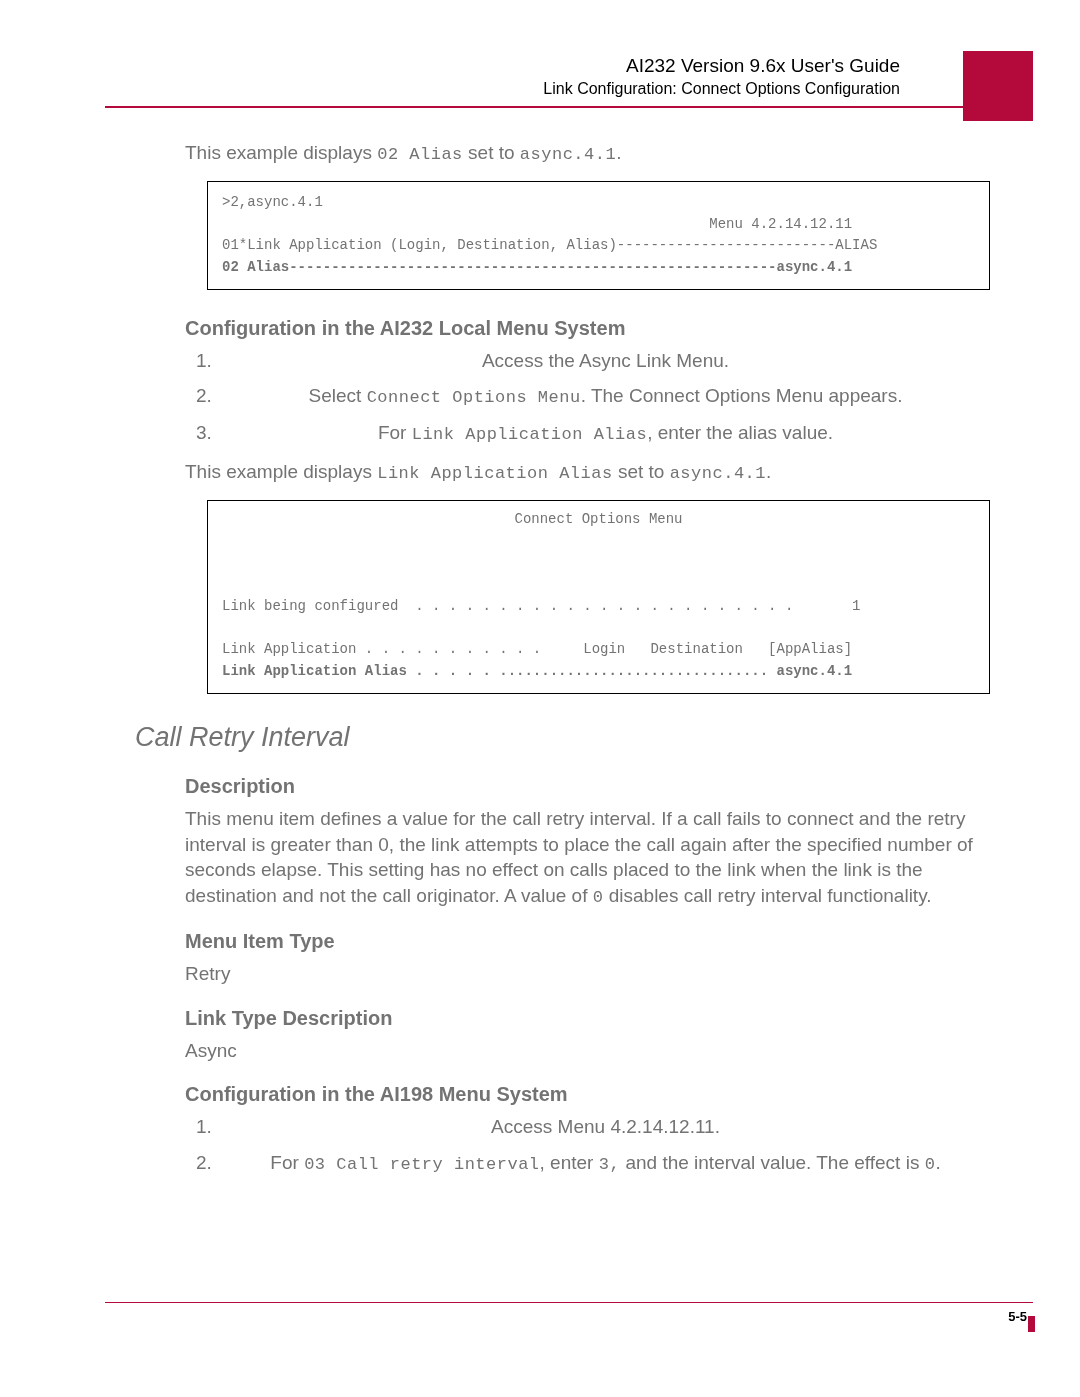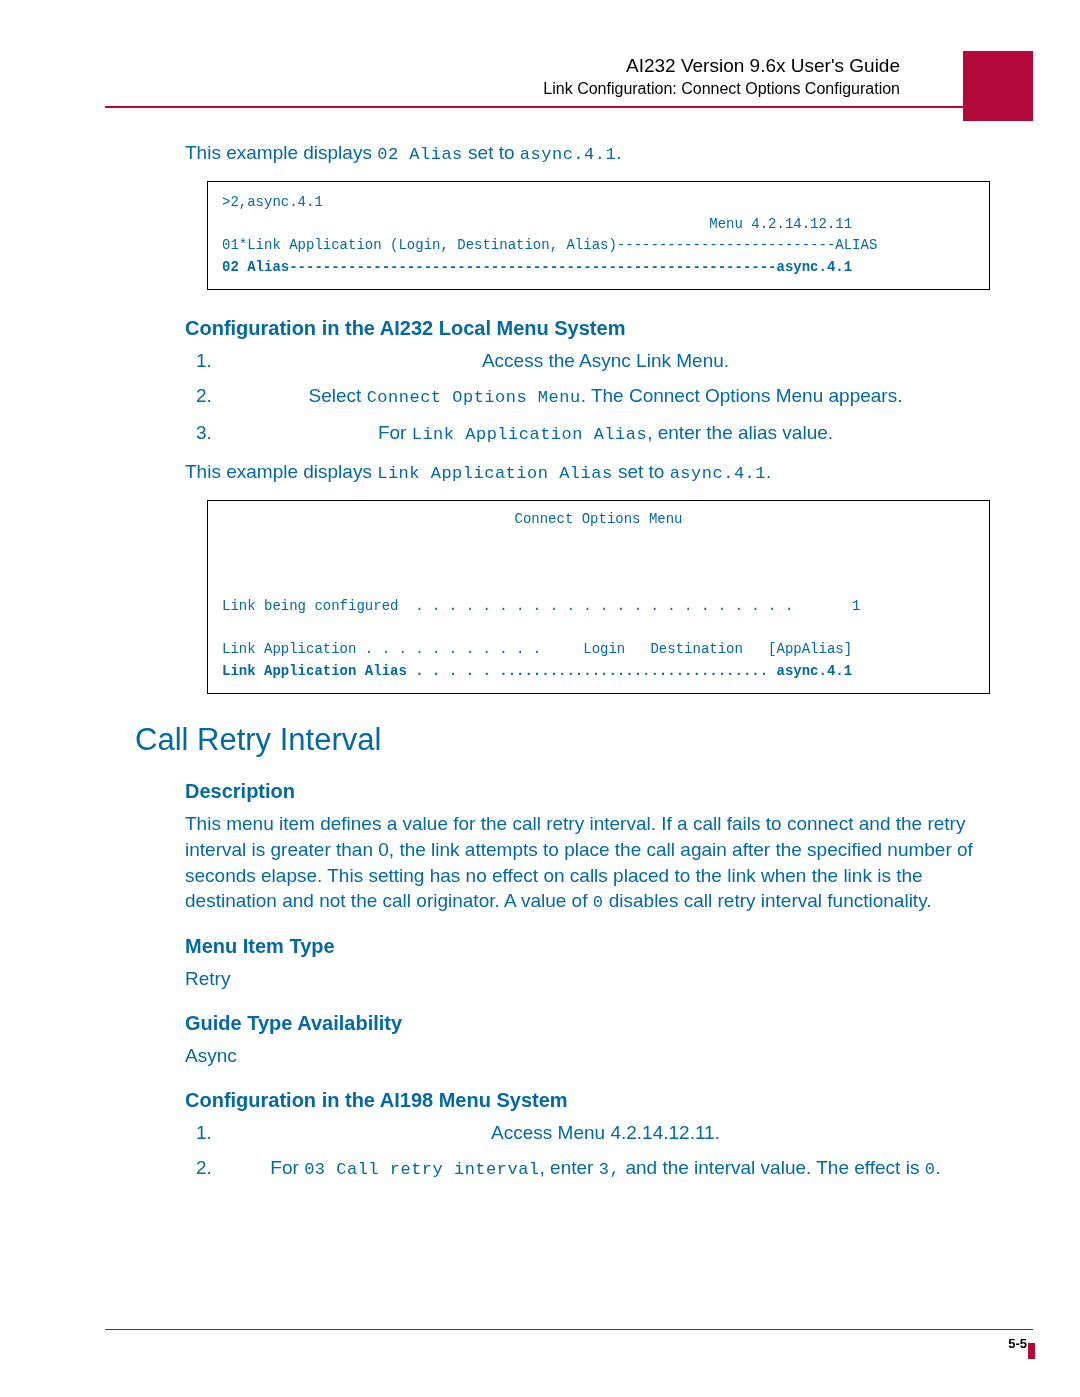--- a/index.html
+++ b/index.html
@@ -44,42 +44,43 @@
     border: none;
     border-top: 2px solid #b3093b;
     margin: 0 -43px 0 0;
   }
   .content {
     padding-top: 28px;
     padding-left: 80px;
     padding-right: 0;
     font-size: 19px;
     line-height: 1.35;
-    color: #0369a1;
+    color: #737373;
   }
   .mono {
     font-family: "Courier New", Courier, monospace;
     font-size: 17px;
     letter-spacing: 0.5px;
   }
   .codebox {
     border: 1px solid #000;
     margin: 14px 0 25px 22px;
     padding: 10px 14px;
     font-family: "Courier New", Courier, monospace;
     font-size: 14px;
     line-height: 1.55;
     white-space: pre;
     overflow: hidden;
   }
   .codebox .bold { font-weight: bold; }
   h2.section {
-    font-size: 31px;
+    font-size: 27px;
     font-weight: normal;
     margin: 20px 0 18px -50px;
+    font-style: italic;
   }
   h3.sub {
     font-size: 20px;
     font-weight: bold;
     margin: 18px 0 6px 0;
   }
   ol.steps {
     margin: 4px 0 12px 0;
     padding-left: 32px;
   }
@@ -93,21 +94,21 @@
   }
   .codebox.center-title {
     padding-top: 8px;
   }
   .codebox .title-line {
     text-align: center;
     display: block;
   }
   .footer {
     position: absolute;
-    bottom: 46px;
+    bottom: 73px;
     left: 105px;
     right: 47px;
   }
   .hr-bottom {
     border: none;
     border-top: 1.5px solid #b3093b;
     margin: 0;
   }
   .page-num {
     text-align: right;
@@ -170,21 +171,21 @@
     <h2 class="section">Call Retry Interval</h2>
 
     <h3 class="sub">Description</h3>
     <p class="para">
       <span>This menu item defines a value for the call retry interval. If a call fails to connect and the retry interval is greater than 0, the link attempts to place the call again after the specified number of seconds elapse. This setting has no effect on calls placed to the link when the link is the destination and not the call originator. A value of </span><span class="mono">0</span><span> disables call retry interval functionality.</span>
     </p>
 
     <h3 class="sub">Menu Item Type</h3>
     <p class="para">Retry</p>
 
-    <h3 class="sub">Guide Type Availability</h3>
+    <h3 class="sub">Link Type Description</h3>
     <p class="para">Async</p>
 
     <h3 class="sub">Configuration in the AI198 Menu System</h3>
     <ol class="steps">
       <li><span>Access Menu 4.2.14.12.11.</span></li>
       <li><span>For </span><span class="mono">03 Call retry interval</span><span>, enter </span><span class="mono">3,</span><span> and the interval value. The effect is </span><span class="mono">0</span><span>.</span></li>
     </ol>
 
   </div>
 

